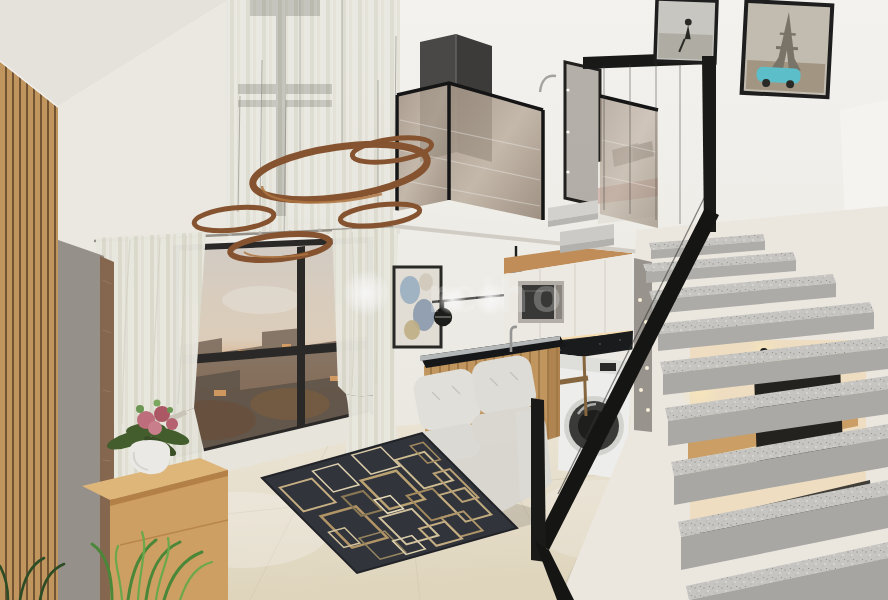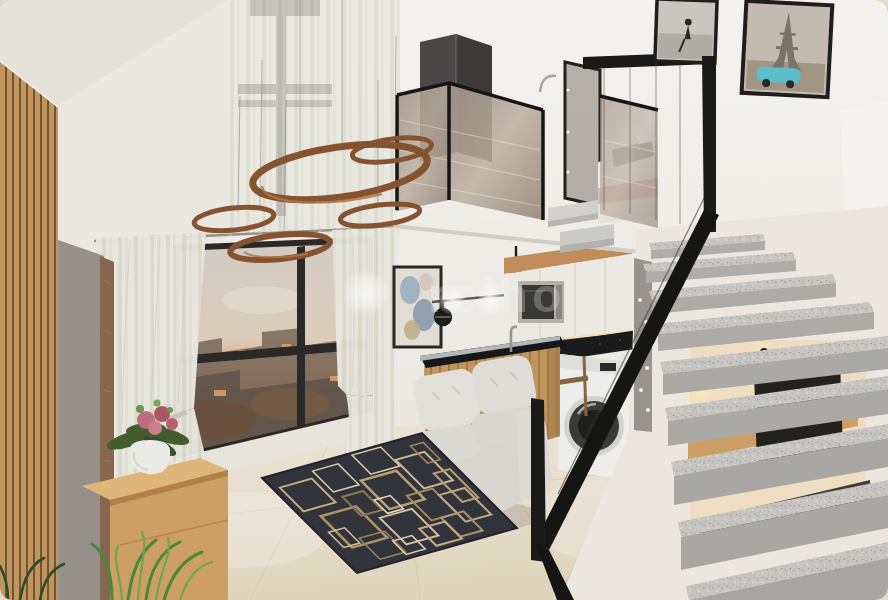--- a/index.html
+++ b/index.html
@@ -1,16 +1,16 @@
 <!DOCTYPE html>
 <html><head>
 <meta charset="utf-8">
 <style>
   html,body{margin:0;padding:0;background:#dcdad5;font-family:"Liberation Sans",sans-serif;}
-  .stage{position:relative;width:888px;height:600px;overflow:hidden;background:#eab308;border-radius:13px;}
+  .stage{position:relative;width:888px;height:600px;overflow:hidden;background:#eab308;}
   .stage svg{position:absolute;inset:0;display:block;}
   .wm{font-family:"Liberation Sans",sans-serif;font-weight:bold;letter-spacing:4px;}
 </style>
 </head>
 <body>
 
 <div class="stage">
 <svg viewBox="0 0 888 600" width="888" height="600">
   <defs>
     <linearGradient id="wallG" x1="0" y1="0" x2="0" y2="1">

